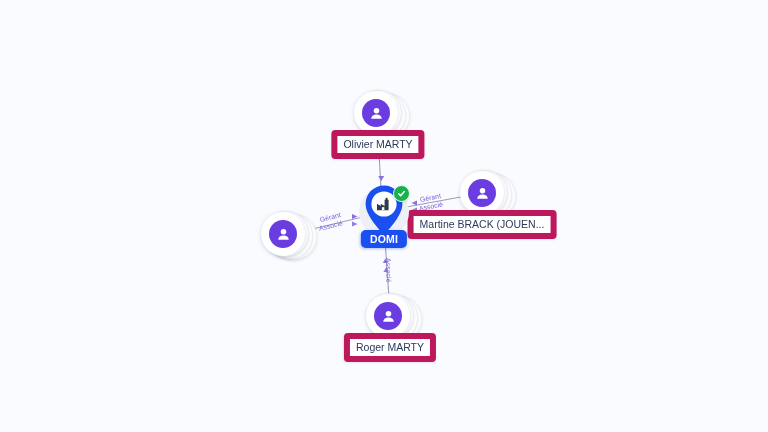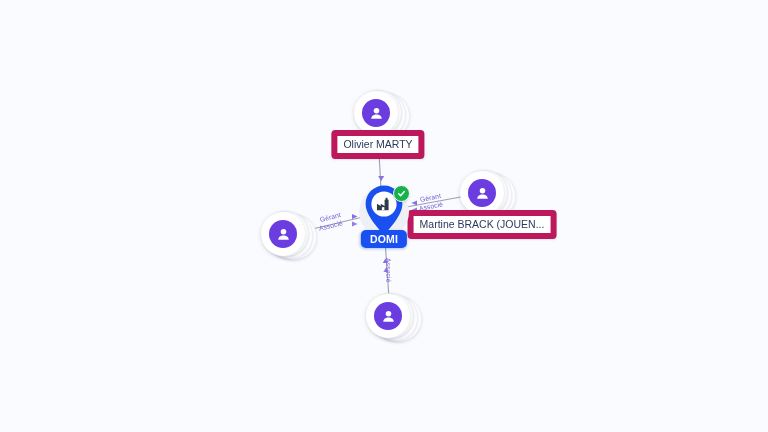--- a/index.html
+++ b/index.html
@@ -242,20 +242,21 @@
       <div class="person-face">
         <div class="avatar-circle">
           <svg width="17" height="17" viewBox="0 0 24 24" fill="#ffffff">
             <circle cx="12" cy="8" r="3.9"></circle>
             <path d="M4.6 19.4c0-3.9 3.3-6.1 7.4-6.1s7.4 2.2 7.4 6.1z"></path>
           </svg>
         </div>
       </div>
     </div>
   </div>
+  <div class="name-pill" style="left:390px; top:333px;">Roger MARTY</div>
 
   <div class="node" style="left:384px; top:214px;">
     <div class="company-wrap">
       <div class="company-halo"></div>
       <svg class="pin" viewBox="0 0 40 52" xmlns="http://www.w3.org/2000/svg">
         <path d="M20 1.5
                  C9.8 1.5 1.6 9.7 1.6 19.9
                  C1.6 31.0 14.2 44.0 18.6 49.6
                  C19.3 50.5 20.7 50.5 21.4 49.6
                  C25.8 44.0 38.4 31.0 38.4 19.9

